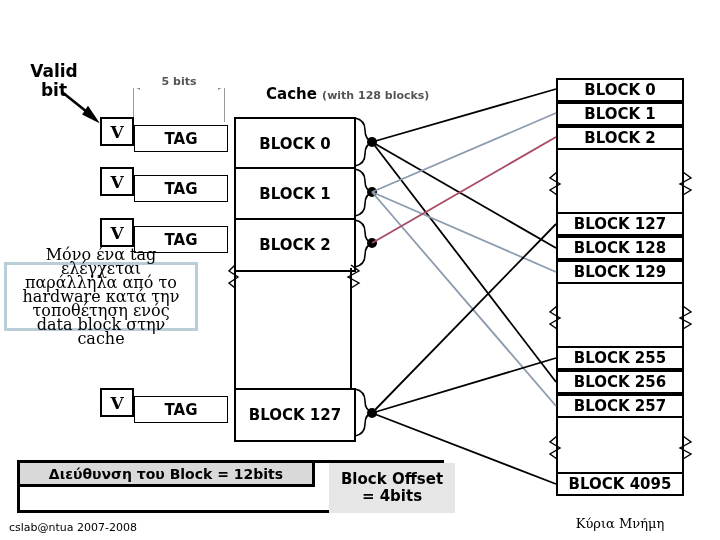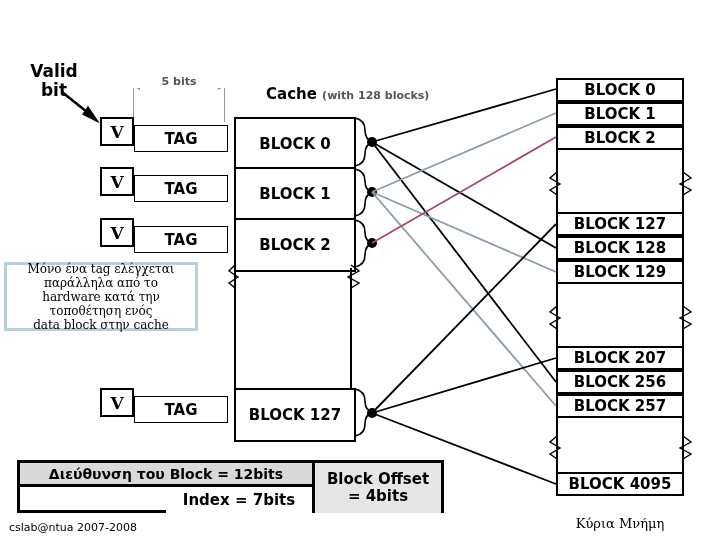--- a/index.html
+++ b/index.html
@@ -62,35 +62,35 @@
   
   .cacheline{position:absolute;background:#000;}
 
   
   #notebox{
     position:absolute;left:4px;top:262px;width:188px;height:63px;
     border:3px solid #b9ced6; background:#fff;
     display:flex;align-items:center;justify-content:center;
   }
   #notetext{
-    font-family:"DejaVu Serif",serif;font-size:12px;line-height:14px;
+    font-family:"DejaVu Serif",serif;font-size:16px;line-height:14px;
     text-align:center;color:#000;padding:0 4px;
   }
 
   
   #addr{position:absolute;left:17px;top:460px;width:427px;height:53px;
         border:3px solid #000;box-sizing:border-box;background:#fff;}
   #addr-top{position:absolute;left:0;top:0;width:295px;height:24px;
         background:#d9d9d9;border-right:3px solid #000;border-bottom:3px solid #000;
         box-sizing:border-box;}
   #addr-bl{position:absolute;left:0;top:24px;width:146px;height:26px;
         border-right:3px solid #000;box-sizing:border-box;background:#fff;}
   #addr-bm{position:absolute;left:146px;top:24px;width:149px;height:26px;
         border-right:3px solid #000;box-sizing:border-box;background:#fff;}
-  #addr-r{position:absolute;left:295px;top:0;width:126px;height:50px;
+  #addr-r{position:absolute;left:309px;top:0;width:126px;height:50px;
         background:#e6e6e6;display:flex;flex-direction:column;
         align-items:center;justify-content:center;line-height:17px;}
   .addrtxt{font-size:15px;font-weight:bold;font-family:"DejaVu Sans",sans-serif;
         color:#000;white-space:nowrap;}
   #addr-top .addrtxt{font-size:14px;}
 
   #cslab{left:9px;top:521px;font-size:11px;color:#000;
          font-family:"DejaVu Sans",sans-serif;}
 
   
@@ -150,42 +150,39 @@
   <div class="blkbox ctr" style="top:388px;height:50px;">BLOCK 127</div>
 
   <div id="notebox" style="border-color: rgb(185, 206, 214);">
     <div id="notetext">Μόνο ένα tag ελέγχεται<br>παράλληλα από το<br>hardware κατά την<br>τοποθέτηση ενός<br>data block στην cache</div>
   </div>
 
   <div id="addr">
     <div id="addr-top" class="ctr" style="background: rgb(217, 217, 217);">
       <span class="addrtxt">Διεύθυνση του Block = 12bits</span>
     </div>
-    <div id="addr-bm" class="ctr">
-      <span class="addrtxt">Index = 7bits</span>
-    </div>
     <div id="addr-r" style="background: rgb(230, 230, 230);">
       <span class="addrtxt">Block Offset</span>
       <span class="addrtxt">= 4bits</span>
     </div>
   </div>
 
   <div class="lbl" id="cslab">cslab@ntua 2007-2008</div>
 
   <div class="membox ctr" style="top:78px;">BLOCK 0</div>
   <div class="membox ctr" style="top:102px;">BLOCK 1</div>
   <div class="membox ctr" style="top:126px;">BLOCK 2</div>
   <div class="memgap" style="top:150px;height:62px;"></div>
 
   <div class="membox ctr" style="top:212px;">BLOCK 127</div>
   <div class="membox ctr" style="top:236px;">BLOCK 128</div>
   <div class="membox ctr" style="top:260px;">BLOCK 129</div>
   <div class="memgap" style="top:284px;height:62px;"></div>
 
-  <div class="membox ctr" style="top:346px;">BLOCK 207</div>
+  <div class="membox ctr" style="top:346px;">BLOCK 255</div>
   <div class="membox ctr" style="top:370px;">BLOCK 256</div>
   <div class="membox ctr" style="top:394px;">BLOCK 257</div>
   <div class="memgap" style="top:418px;height:54px;"></div>
 
   <div class="membox ctr" style="top:472px;">BLOCK 4095</div>
   <div class="lbl" id="memcap">Κύρια Μνήμη</div>
 
   <svg id="wires" viewBox="0 0 720 540">
 
     <g stroke="#000" stroke-width="2.6" fill="#000">

